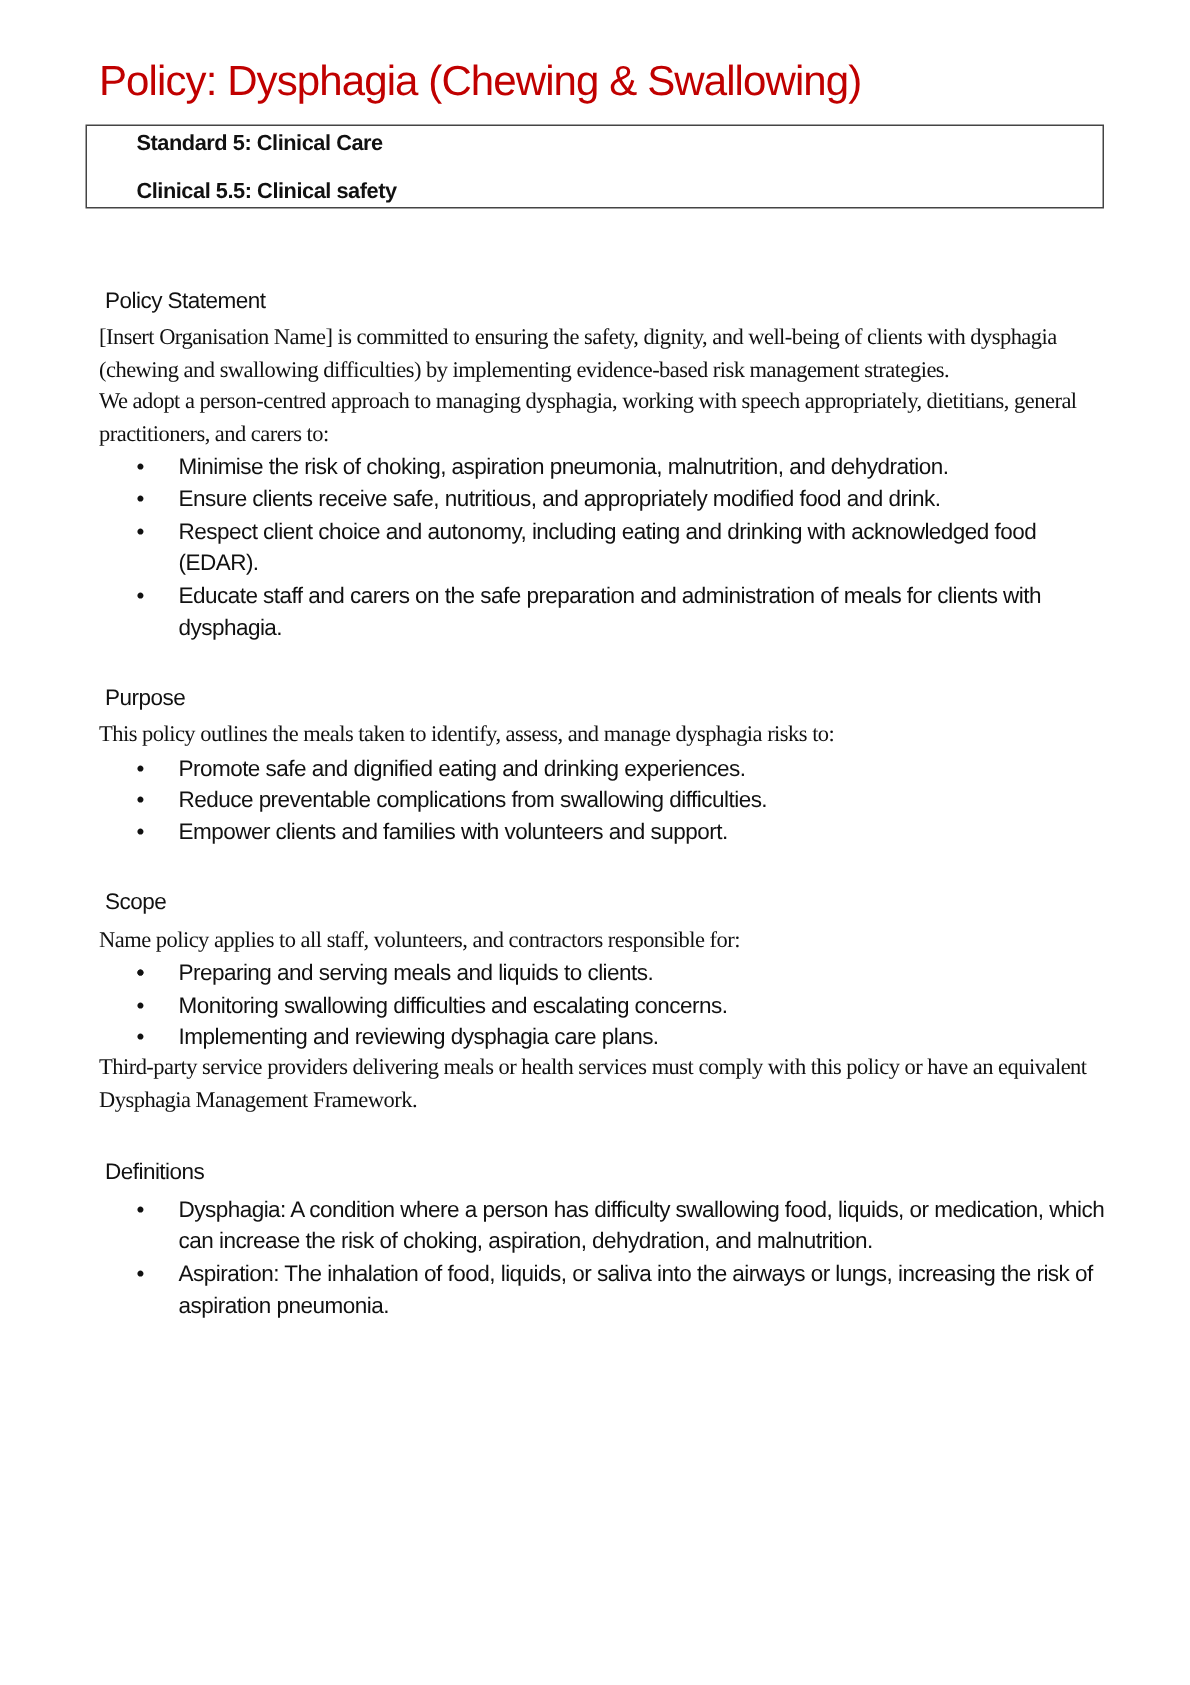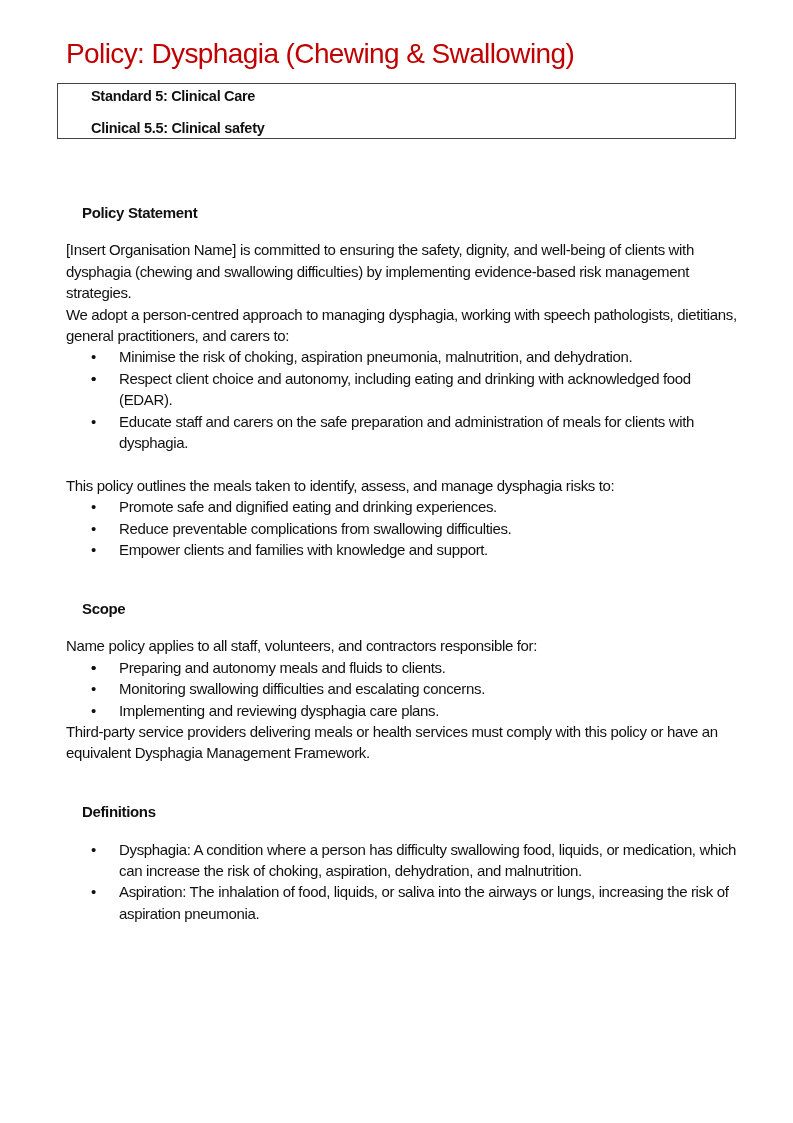--- a/index.html
+++ b/index.html
@@ -20,22 +20,22 @@
   .std-line {
     position: absolute; left: 9px; font-size: 14.5px; font-weight: bold;
     letter-spacing: -0.3px; white-space: nowrap; margin-left: 24px;
   }
   .std-line.l1 { top: 4px; }
   .std-line.l2 { top: 36px; }
   .content {
     position: absolute; left: 66px; top: 186px; width: 680px;
     font-size: 15px; line-height: 21.4px; letter-spacing: -0.35px;
   }
-  .heading { font-weight: bold; margin: 16px; }
-  .para { margin: 0; }
+  .heading { font-weight: normal; margin: 4px; }
+  .para { margin: 0; font-family: Liberation Serif, serif; }
   .gap { height: 21.4px; }
   ul.bullets { list-style: none; margin: 0; padding: 0; }
   ul.bullets li { position: relative; padding-left: 53px; margin: 0; }
   ul.bullets li .dot {
     position: absolute; left: 25px; top: 0; font-size: 15px;
   }
 </style>
 </head>
 <body>
 
@@ -45,46 +45,47 @@
   <div class="std-box">
     <div class="std-line l1">Standard 5: Clinical Care</div>
     <div class="std-line l2">Clinical 5.5: Clinical safety</div>
   </div>
 
   <div class="content">
 
     <section>
       <p class="heading">Policy Statement</p>
       <p class="para">[Insert Organisation Name] is committed to ensuring the safety, dignity, and well-being of clients with dysphagia (chewing and swallowing difficulties) by implementing evidence-based risk management strategies.</p>
-      <p class="para">We adopt a person-centred approach to managing dysphagia, working with speech pathologists, dietitians, general practitioners, and carers to:</p>
+      <p class="para">We adopt a person-centred approach to managing dysphagia, working with speech appropriately, dietitians, general practitioners, and carers to:</p>
       <ul class="bullets">
         <li><span class="dot">•</span><span>Minimise the risk of choking, aspiration pneumonia, malnutrition, and dehydration.</span></li>
-        <li><span class="dot">•</span></li>
+        <li><span class="dot">•</span><span>Ensure clients receive safe, nutritious, and appropriately modified food and drink.</span></li>
         <li><span class="dot">•</span><span>Respect client choice and autonomy, including eating and drinking with acknowledged food (EDAR).</span></li>
         <li><span class="dot">•</span><span>Educate staff and carers on the safe preparation and administration of meals for clients with dysphagia.</span></li>
       </ul>
     </section>
     <div class="gap"></div>
 
     <section>
+      <p class="heading">Purpose</p>
       <p class="para">This policy outlines the meals taken to identify, assess, and manage dysphagia risks to:</p>
       <ul class="bullets">
         <li><span class="dot">•</span><span>Promote safe and dignified eating and drinking experiences.</span></li>
         <li><span class="dot">•</span><span>Reduce preventable complications from swallowing difficulties.</span></li>
-        <li><span class="dot">•</span><span>Empower clients and families with knowledge and support.</span></li>
+        <li><span class="dot">•</span><span>Empower clients and families with volunteers and support.</span></li>
       </ul>
     </section>
     <div class="gap"></div>
 
     <section>
       <p class="heading">Scope</p>
       <p class="para">Name policy applies to all staff, volunteers, and contractors responsible for:</p>
       <ul class="bullets">
         <li><span class="dot">•</span></li>
-        <li><span class="dot">•</span><span>Preparing and autonomy meals and fluids to clients.</span></li>
+        <li><span class="dot">•</span><span>Preparing and serving meals and liquids to clients.</span></li>
         <li><span class="dot">•</span><span>Monitoring swallowing difficulties and escalating concerns.</span></li>
         <li><span class="dot">•</span><span>Implementing and reviewing dysphagia care plans.</span></li>
       </ul>
       <p class="para">Third-party service providers delivering meals or health services must comply with this policy or have an equivalent Dysphagia Management Framework.</p>
     </section>
     <div class="gap"></div>
 
     <section>
       <p class="heading">Definitions</p>
       <ul class="bullets">

